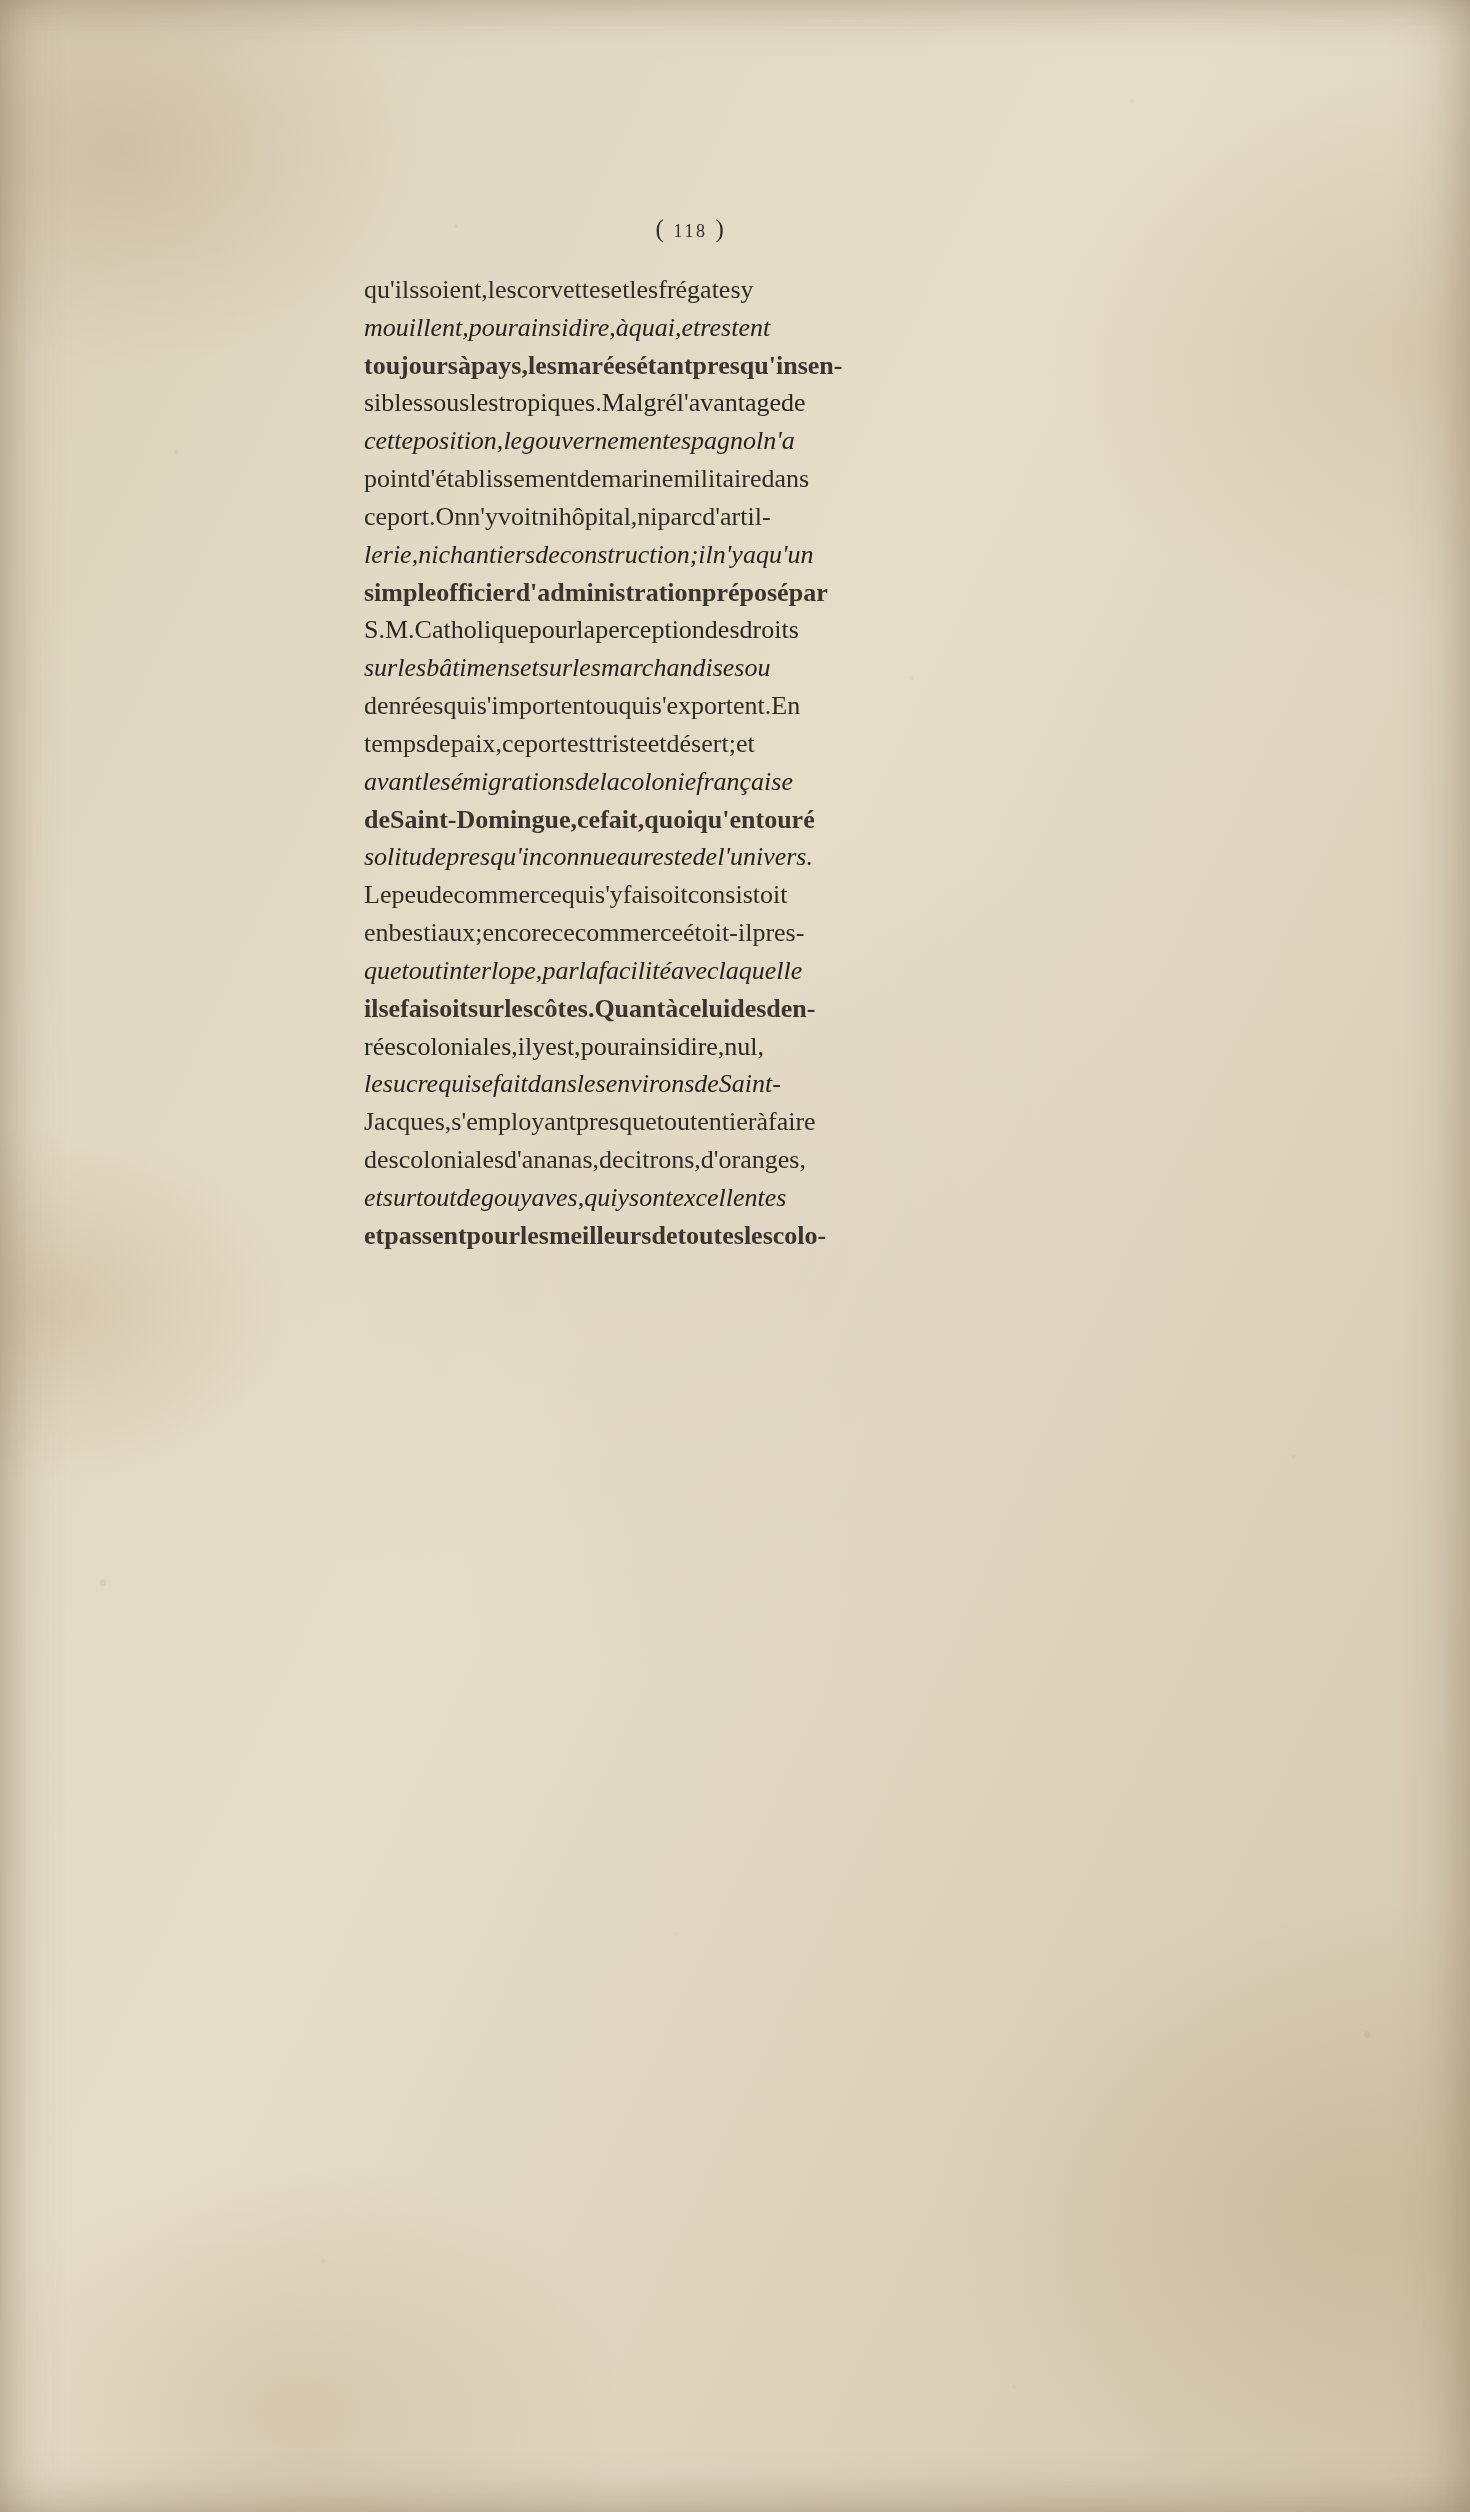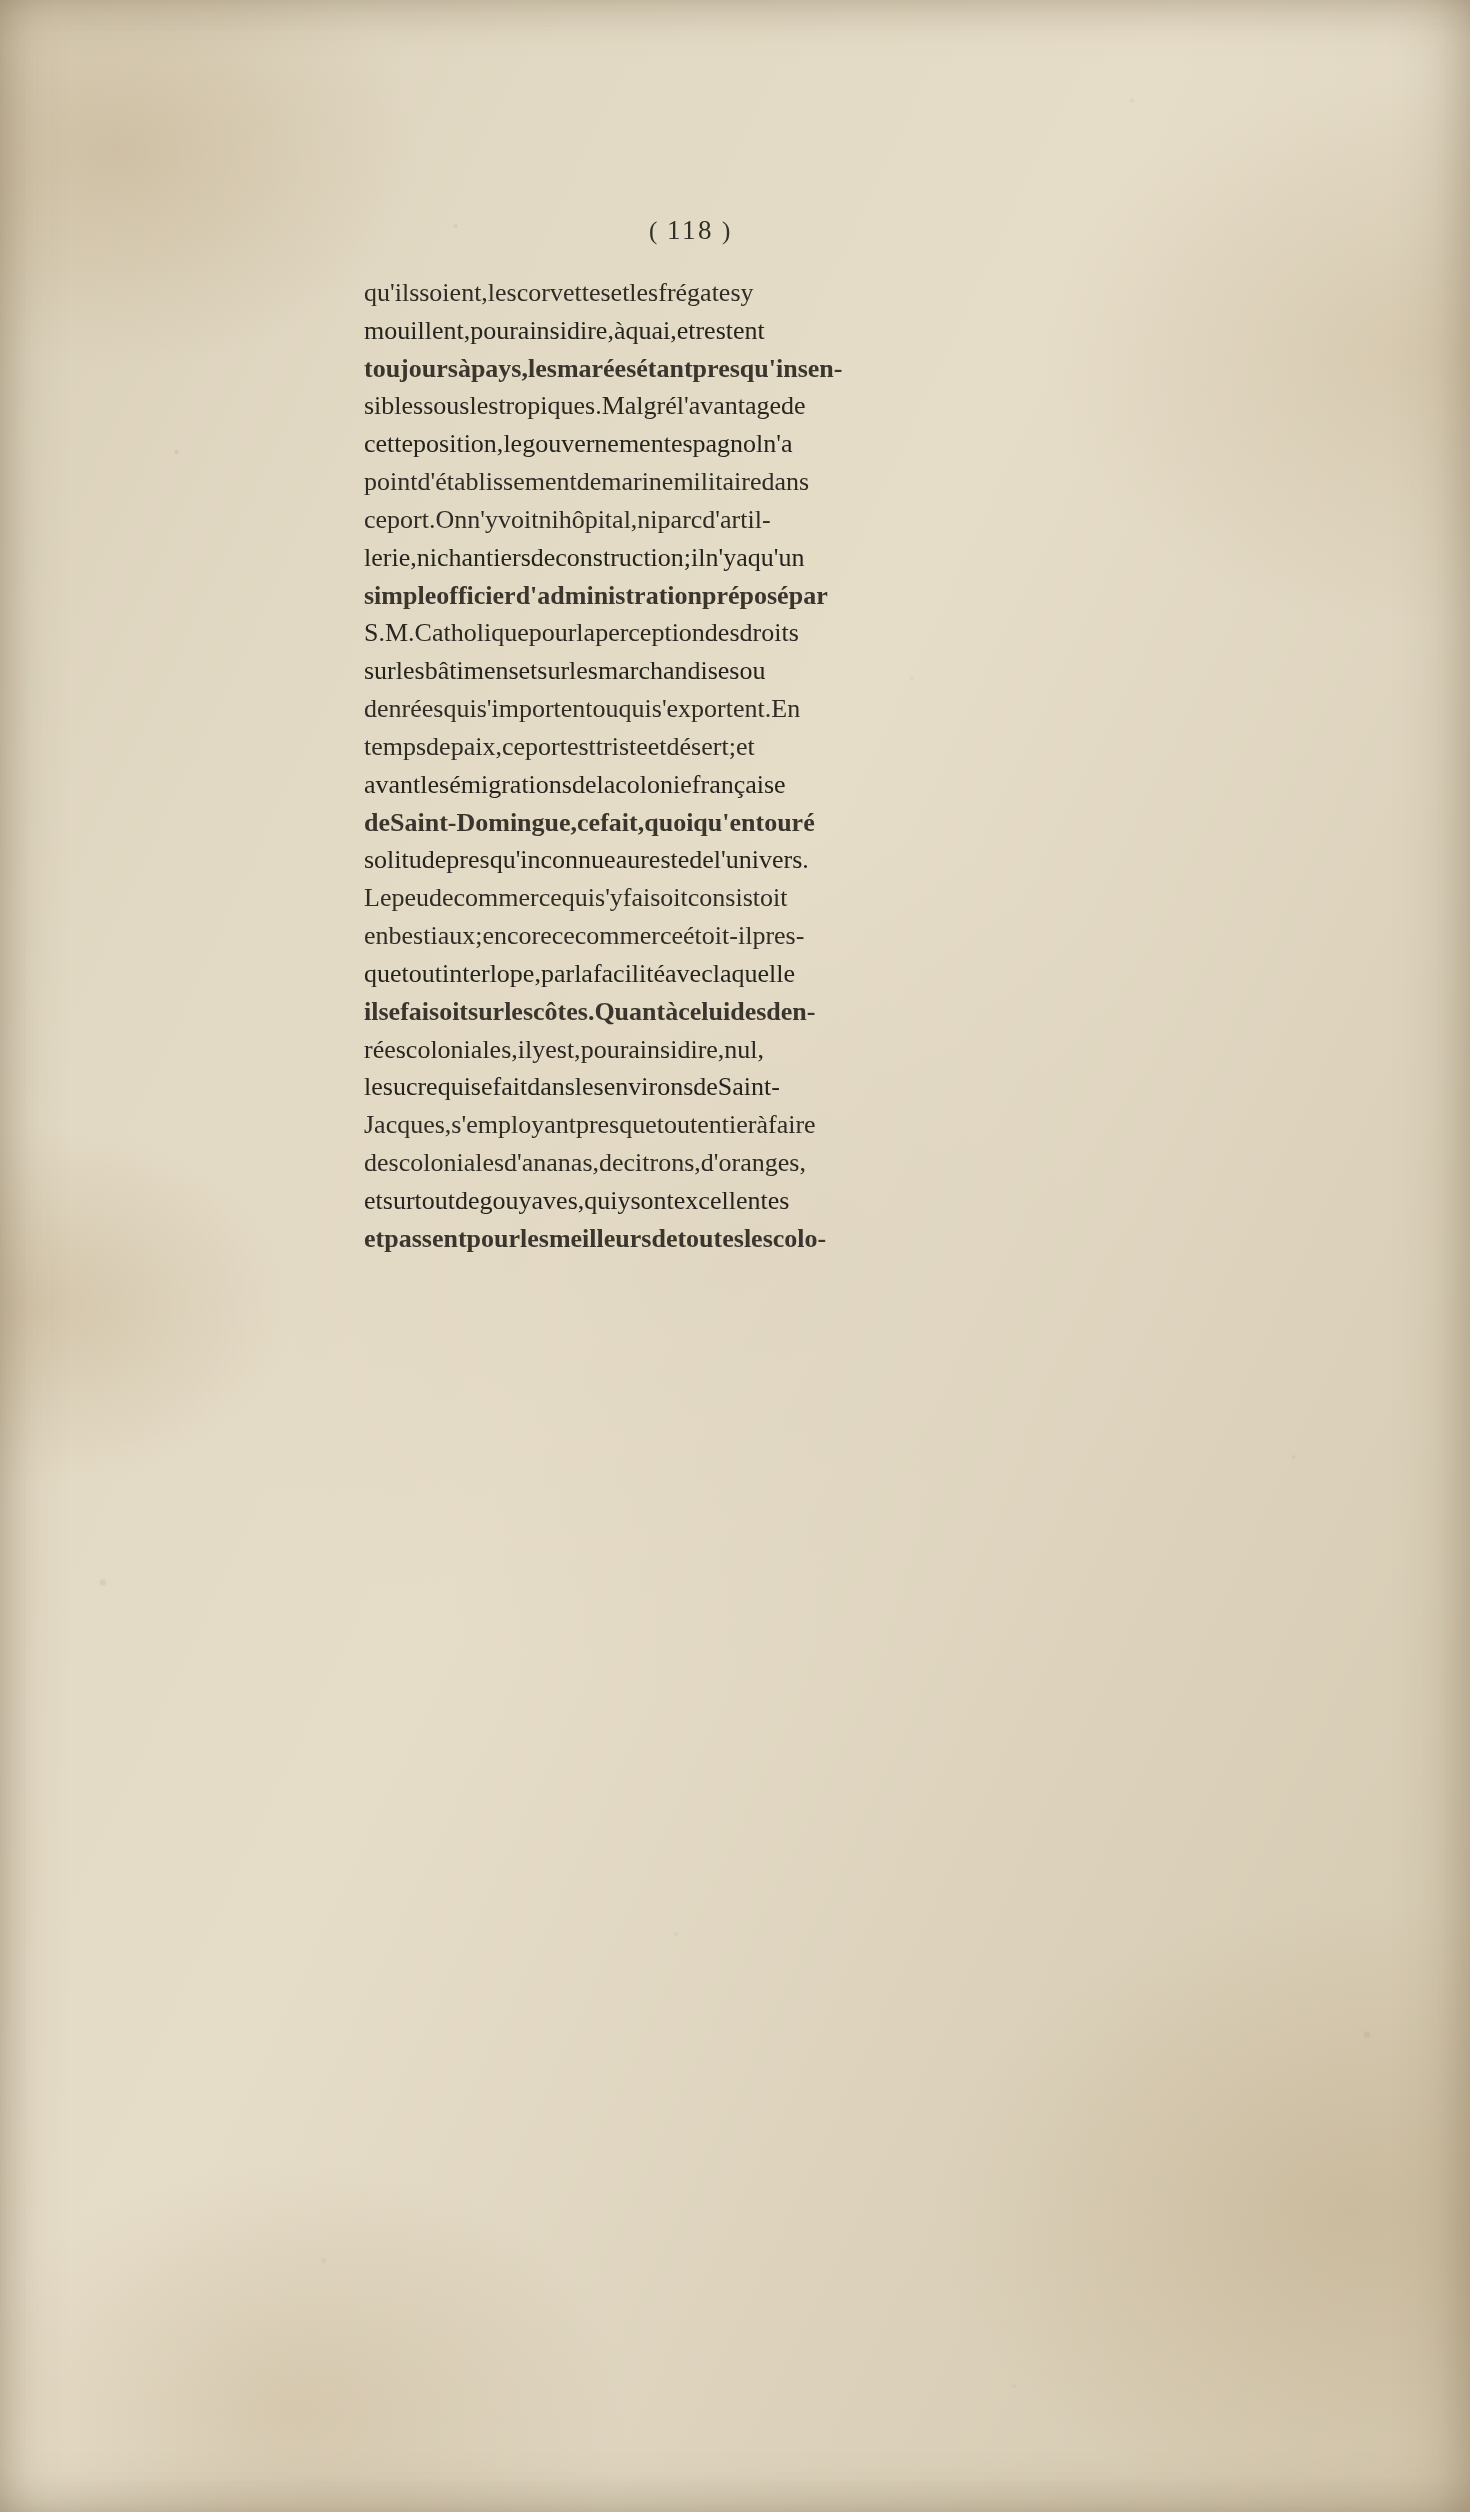--- a/index.html
+++ b/index.html
@@ -60,37 +60,37 @@
   }
 
   .folio {
     text-align: center;
     font-size: 25px;
     letter-spacing: 1.7px;
     margin: 0 0 28px 0;
     color: #33302a;
   }
   .folio .num {
-    font-size: 27px;
+    font-size: 18px;
     letter-spacing: 2.5px;
   }
 
   .body-par {
     margin: 0;
     font-size: 26px;
     line-height: 1.455;
     text-align: justify;
     text-align-last: justify;
     color: #2b2823;
     text-rendering: optimizeLegibility;
   }
 
   
   .ink-1 { color: #2f2b25; }
-  .ink-2 { color: #26231e; }
+  .ink-2 { color: #26231e; font-style: italic; }
   .ink-3 { color: #3a352d; font-weight: bold; }
   .ink-4 { color: #2a2721; }
 
   .line-just {
     display: flex;
     justify-content: flex-start;
   }
   .line-just > span {
     white-space: pre;
   }

